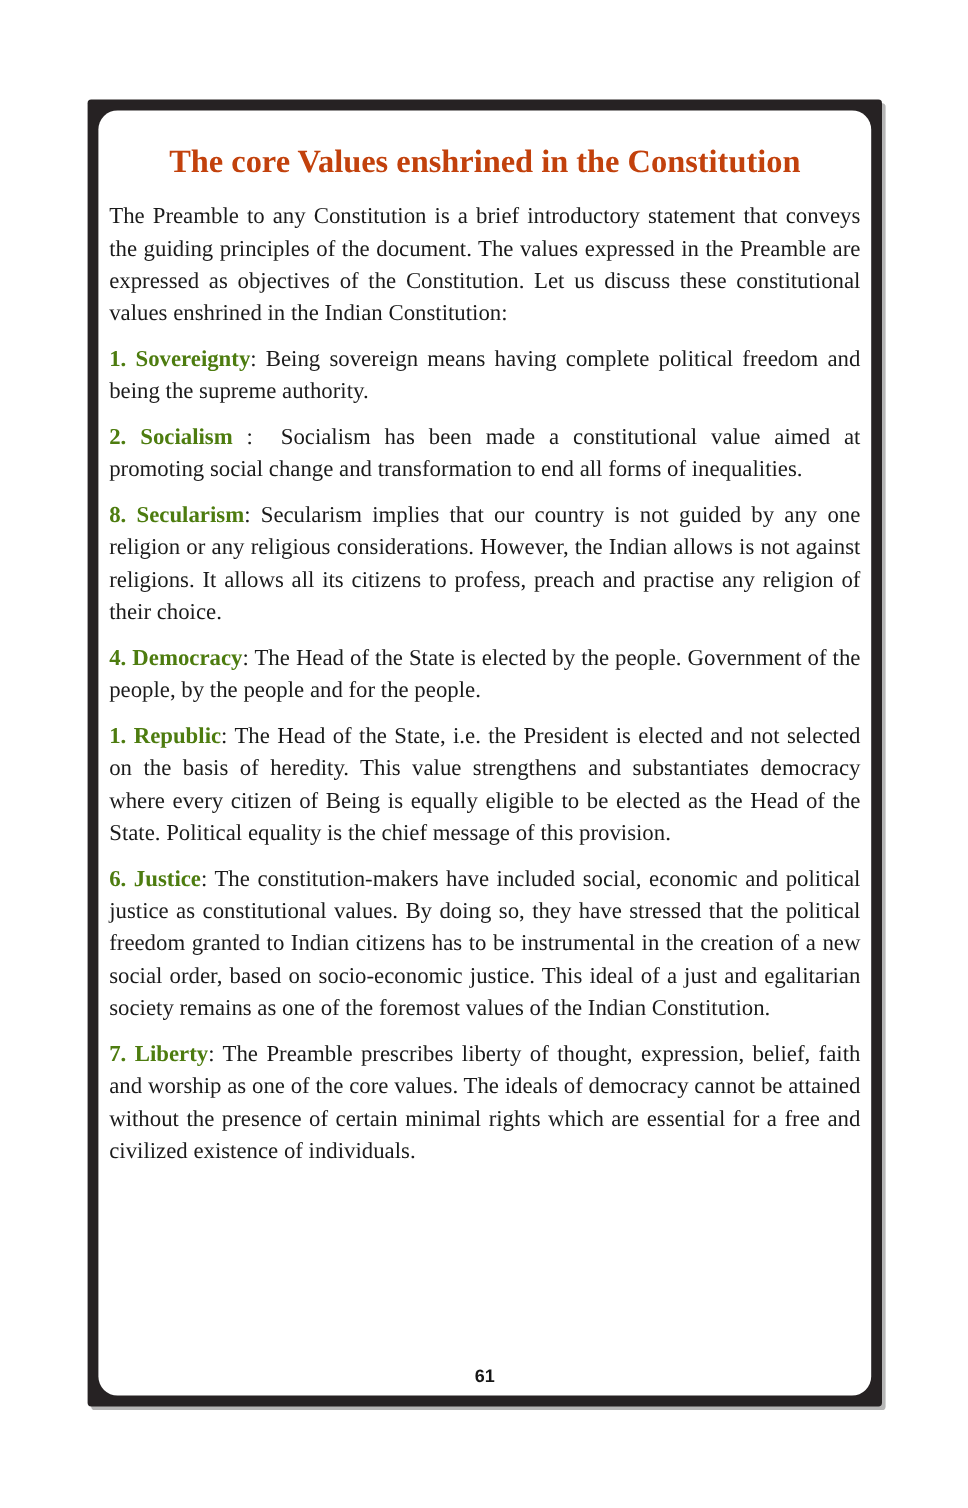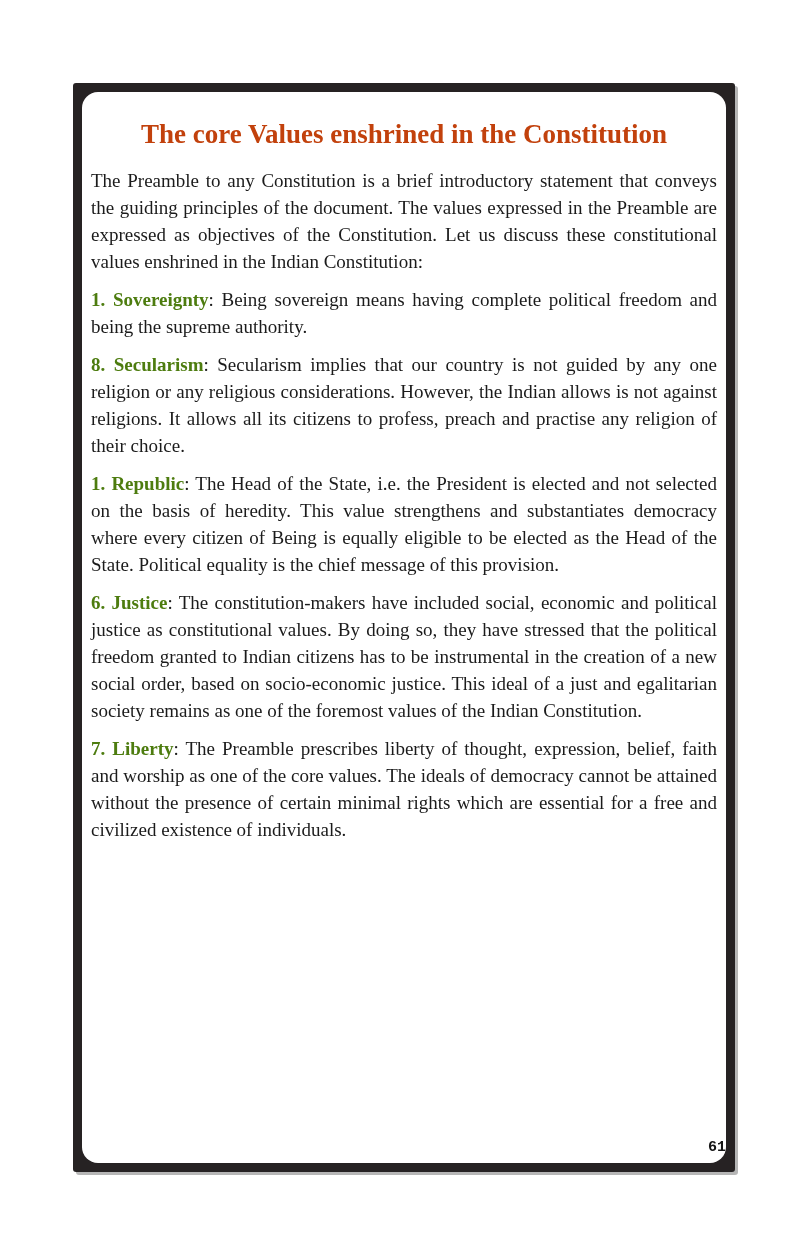--- a/index.html
+++ b/index.html
@@ -58,38 +58,40 @@
   }
   .para b {
     font-weight: bold;
     color: #4d7c0f;
   }
   .pagenum {
     position: absolute;
     bottom: 7px;
     left: 0;
     right: 0;
-    text-align: right;
-    font-family: Liberation Mono, monospace;
+    text-align: center;
+    font-family: Liberation Sans, sans-serif;
     font-weight: bold;
     font-size: 15px;
     color: #161616;
   }
 </style>
 </head>
 <body>
 
 <div class="frame">
   <div class="inner">
     <div class="content">
       <div class="page-title">The core Values enshrined in the Constitution</div>
       <p class="para">The Preamble to any Constitution is a brief introductory statement that conveys the guiding principles of the document. The values expressed in the Preamble are expressed as objectives of the Constitution. Let us discuss these constitutional values enshrined in the Indian Constitution:</p>
       <div id="sections">
           <p class="para"><b>1. Sovereignty</b><span>: </span><span>Being sovereign means having complete political freedom and being the supreme authority.</span></p>
+          <p class="para"><b>2. Socialism</b><span>&nbsp;:&nbsp; </span><span>Socialism has been made a constitutional value aimed at promoting social change and transformation to end all forms of inequalities.</span></p>
           <p class="para"><b>8. Secularism</b><span>: </span><span>Secularism implies that our country is not guided by any one religion or any religious considerations. However, the Indian allows is not against religions. It allows all its citizens to profess, preach and practise any religion of their choice.</span></p>
+          <p class="para"><b>4. Democracy</b><span>: </span><span>The Head of the State is elected by the people. Government of the people, by the people and for the people.</span></p>
           <p class="para"><b>1. Republic</b><span>: </span><span>The Head of the State, i.e. the President is elected and not selected on the basis of heredity. This value strengthens and substantiates democracy where every citizen of Being is equally eligible to be elected as the Head of the State. Political equality is the chief message of this provision.</span></p>
           <p class="para"><b>6. Justice</b><span>: </span><span>The constitution-makers have included social, economic and political justice as constitutional values. By doing so, they have stressed that the political freedom granted to Indian citizens has to be instrumental in the creation of a new social order, based on socio-economic justice. This ideal of a just and egalitarian society remains as one of the foremost values of the Indian Constitution.</span></p>
           <p class="para"><b>7. Liberty</b><span>: </span><span>The Preamble prescribes liberty of thought, expression, belief, faith and worship as one of the core values. The ideals of democracy cannot be attained without the presence of certain minimal rights which are essential for a free and civilized existence of individuals.</span></p>
         </div>
     </div>
     <div class="pagenum">61</div>
   </div>
 </div>
 
 </body></html>

